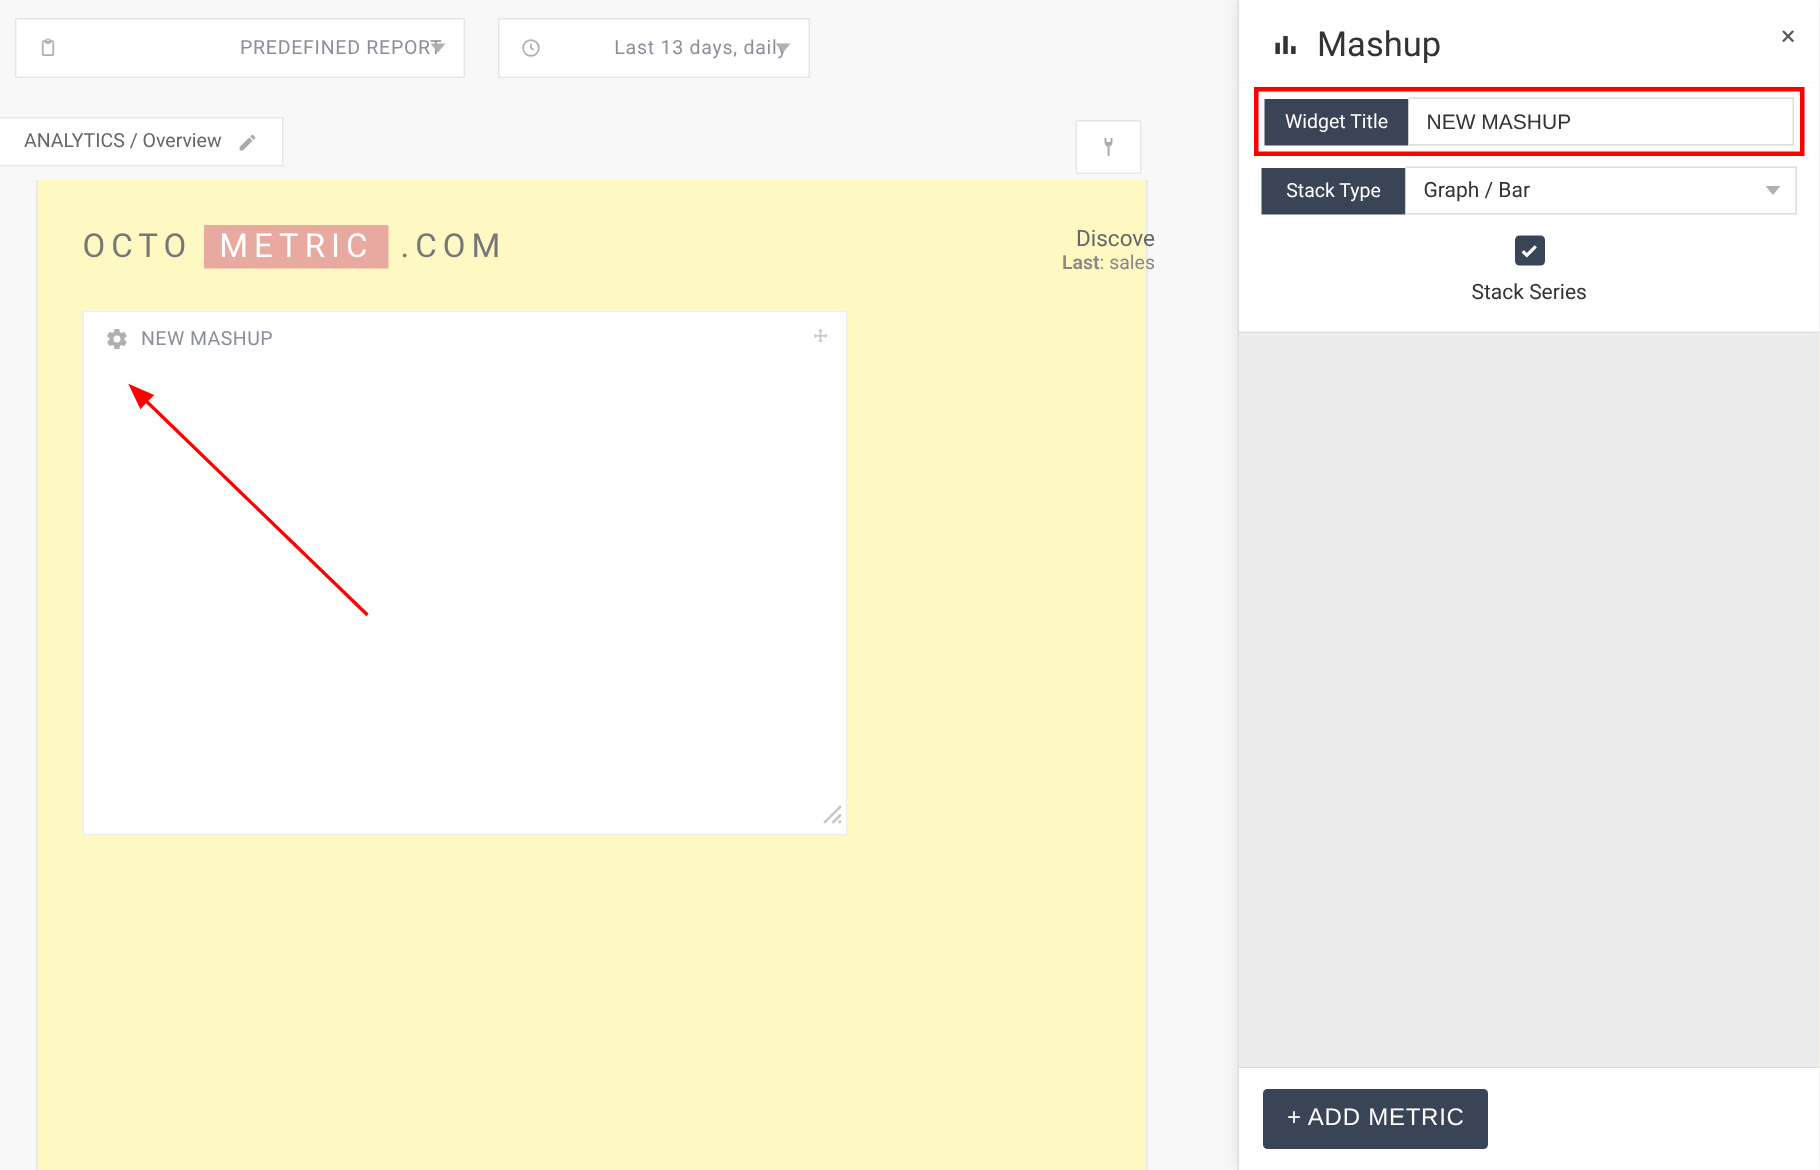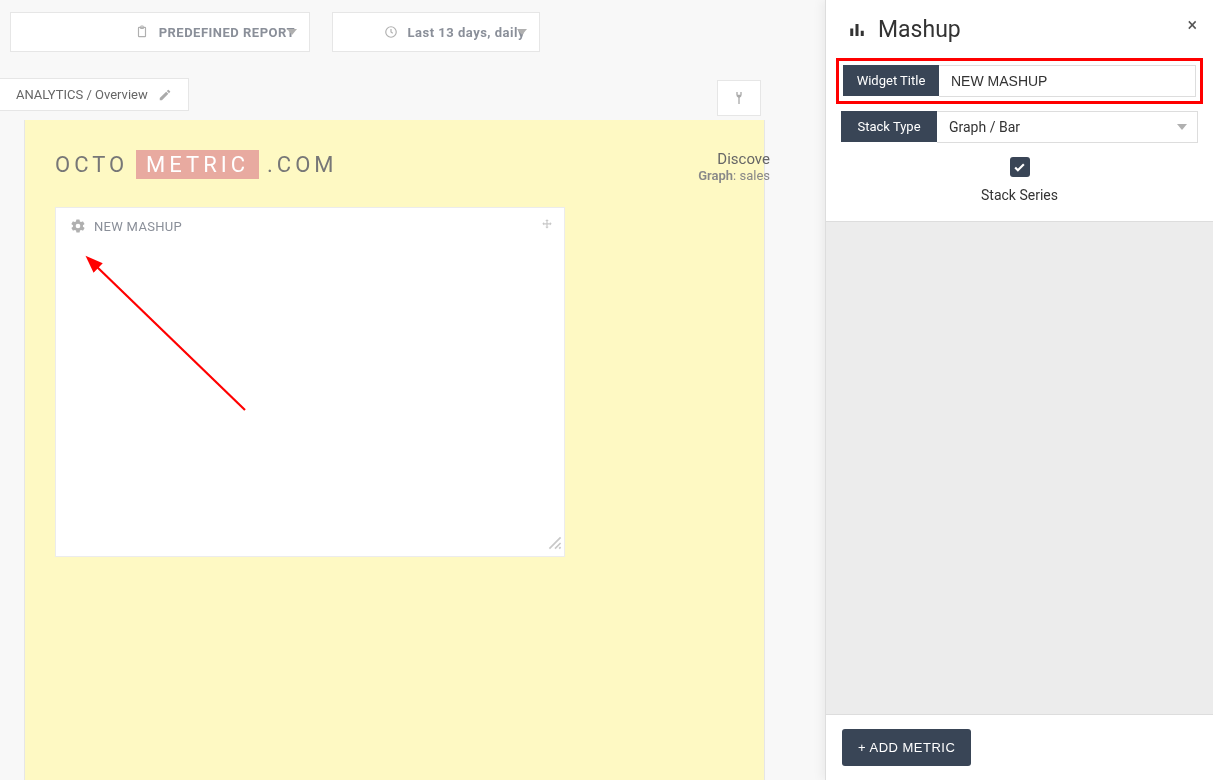--- a/index.html
+++ b/index.html
@@ -26,23 +26,22 @@
     align-items: center;
     height: 40px;
     padding: 0 14px;
     border: 1px solid #e6e6e6;
     background: #fff;
     color: #8a8f99;
     font-size: 13px;
     letter-spacing: 0.5px;
     gap: 10px;
     min-width: 300px;
-    justify-content: flex-end;
+    justify-content: space-between;
     position: relative;
-    font-weight: bold;
   }
   .dropdown .caret {
     position: absolute;
     right: 12px;
     top: 50%;
     transform: translateY(-50%);
   }
   .dropdown.dr2 { min-width: 208px; }
   .caret {
     width: 0; height: 0;
@@ -193,21 +192,21 @@
     font-size: 18px;
     cursor: pointer;
   }
   .sp-body {
     padding: 8px 15px 14px 15px;
     background: #fff;
     border-bottom: 1px solid #ddd;
   }
   .field-row {
     display: flex;
-    align-items: flex-start;
+    align-items: center;
     margin-bottom: 10px;
   }
   .field-row.highlight {
     outline: 3px solid #f00;
     outline-offset: 2px;
     padding: 2px;
     margin-bottom: 12px;
   }
   .field-label {
     background: #394556;
@@ -271,21 +270,21 @@
     bottom: 0;
     left: 0;
     right: 0;
     background: #fff;
     border-top: 1px solid #ddd;
     padding: 14px 16px;
   }
   .add-metric {
     background: #394556;
     color: #fff;
-    font-size: 13px;
+    font-size: 16px;
     letter-spacing: 0.5px;
     padding: 11px 16px;
     border: none;
     border-radius: 3px;
     cursor: pointer;
   }
 </style>
 </head>
 <body>
 
@@ -322,21 +321,21 @@
 
 <div class="canvas">
   <div class="logo">
     <span>OCTO</span>
     <span class="logo-board">METRIC</span>
     <span>.COM</span>
   </div>
   <div class="discover">
     <div>Discove</div>
     <div class="email-sm">
-      <span class="email-lbl">Graph</span><span>: </span><span>sales</span>
+      <span class="email-lbl">Last</span><span>: </span><span>sales</span>
     </div>
   </div>
 
   <div class="widget">
     <div class="widget-head">
       <svg class="gear" width="16" height="16" viewBox="0 0 24 24" fill="#b0b0b0">
           <path d="M19.4 13a7.5 7.5 0 0 0 .1-1 7.5 7.5 0 0 0-.1-1l2.1-1.6a.5.5 0 0 0 .1-.6l-2-3.5a.5.5 0 0 0-.6-.2l-2.5 1a7.3 7.3 0 0 0-1.7-1l-.4-2.6a.5.5 0 0 0-.5-.4h-4a.5.5 0 0 0-.5.4l-.4 2.6a7.3 7.3 0 0 0-1.7 1l-2.5-1a.5.5 0 0 0-.6.2l-2 3.5a.5.5 0 0 0 .1.6L4.5 11a7.5 7.5 0 0 0-.1 1 7.5 7.5 0 0 0 .1 1l-2.1 1.6a.5.5 0 0 0-.1.6l2 3.5a.5.5 0 0 0 .6.2l2.5-1a7.3 7.3 0 0 0 1.7 1l.4 2.6a.5.5 0 0 0 .5.4h4a.5.5 0 0 0 .5-.4l.4-2.6a7.3 7.3 0 0 0 1.7-1l2.5 1a.5.5 0 0 0 .6-.2l2-3.5a.5.5 0 0 0-.1-.6zM12 15.5A3.5 3.5 0 1 1 15.5 12 3.5 3.5 0 0 1 12 15.5z"></path>
         </svg>
       <span>NEW MASHUP</span>
     </div>

